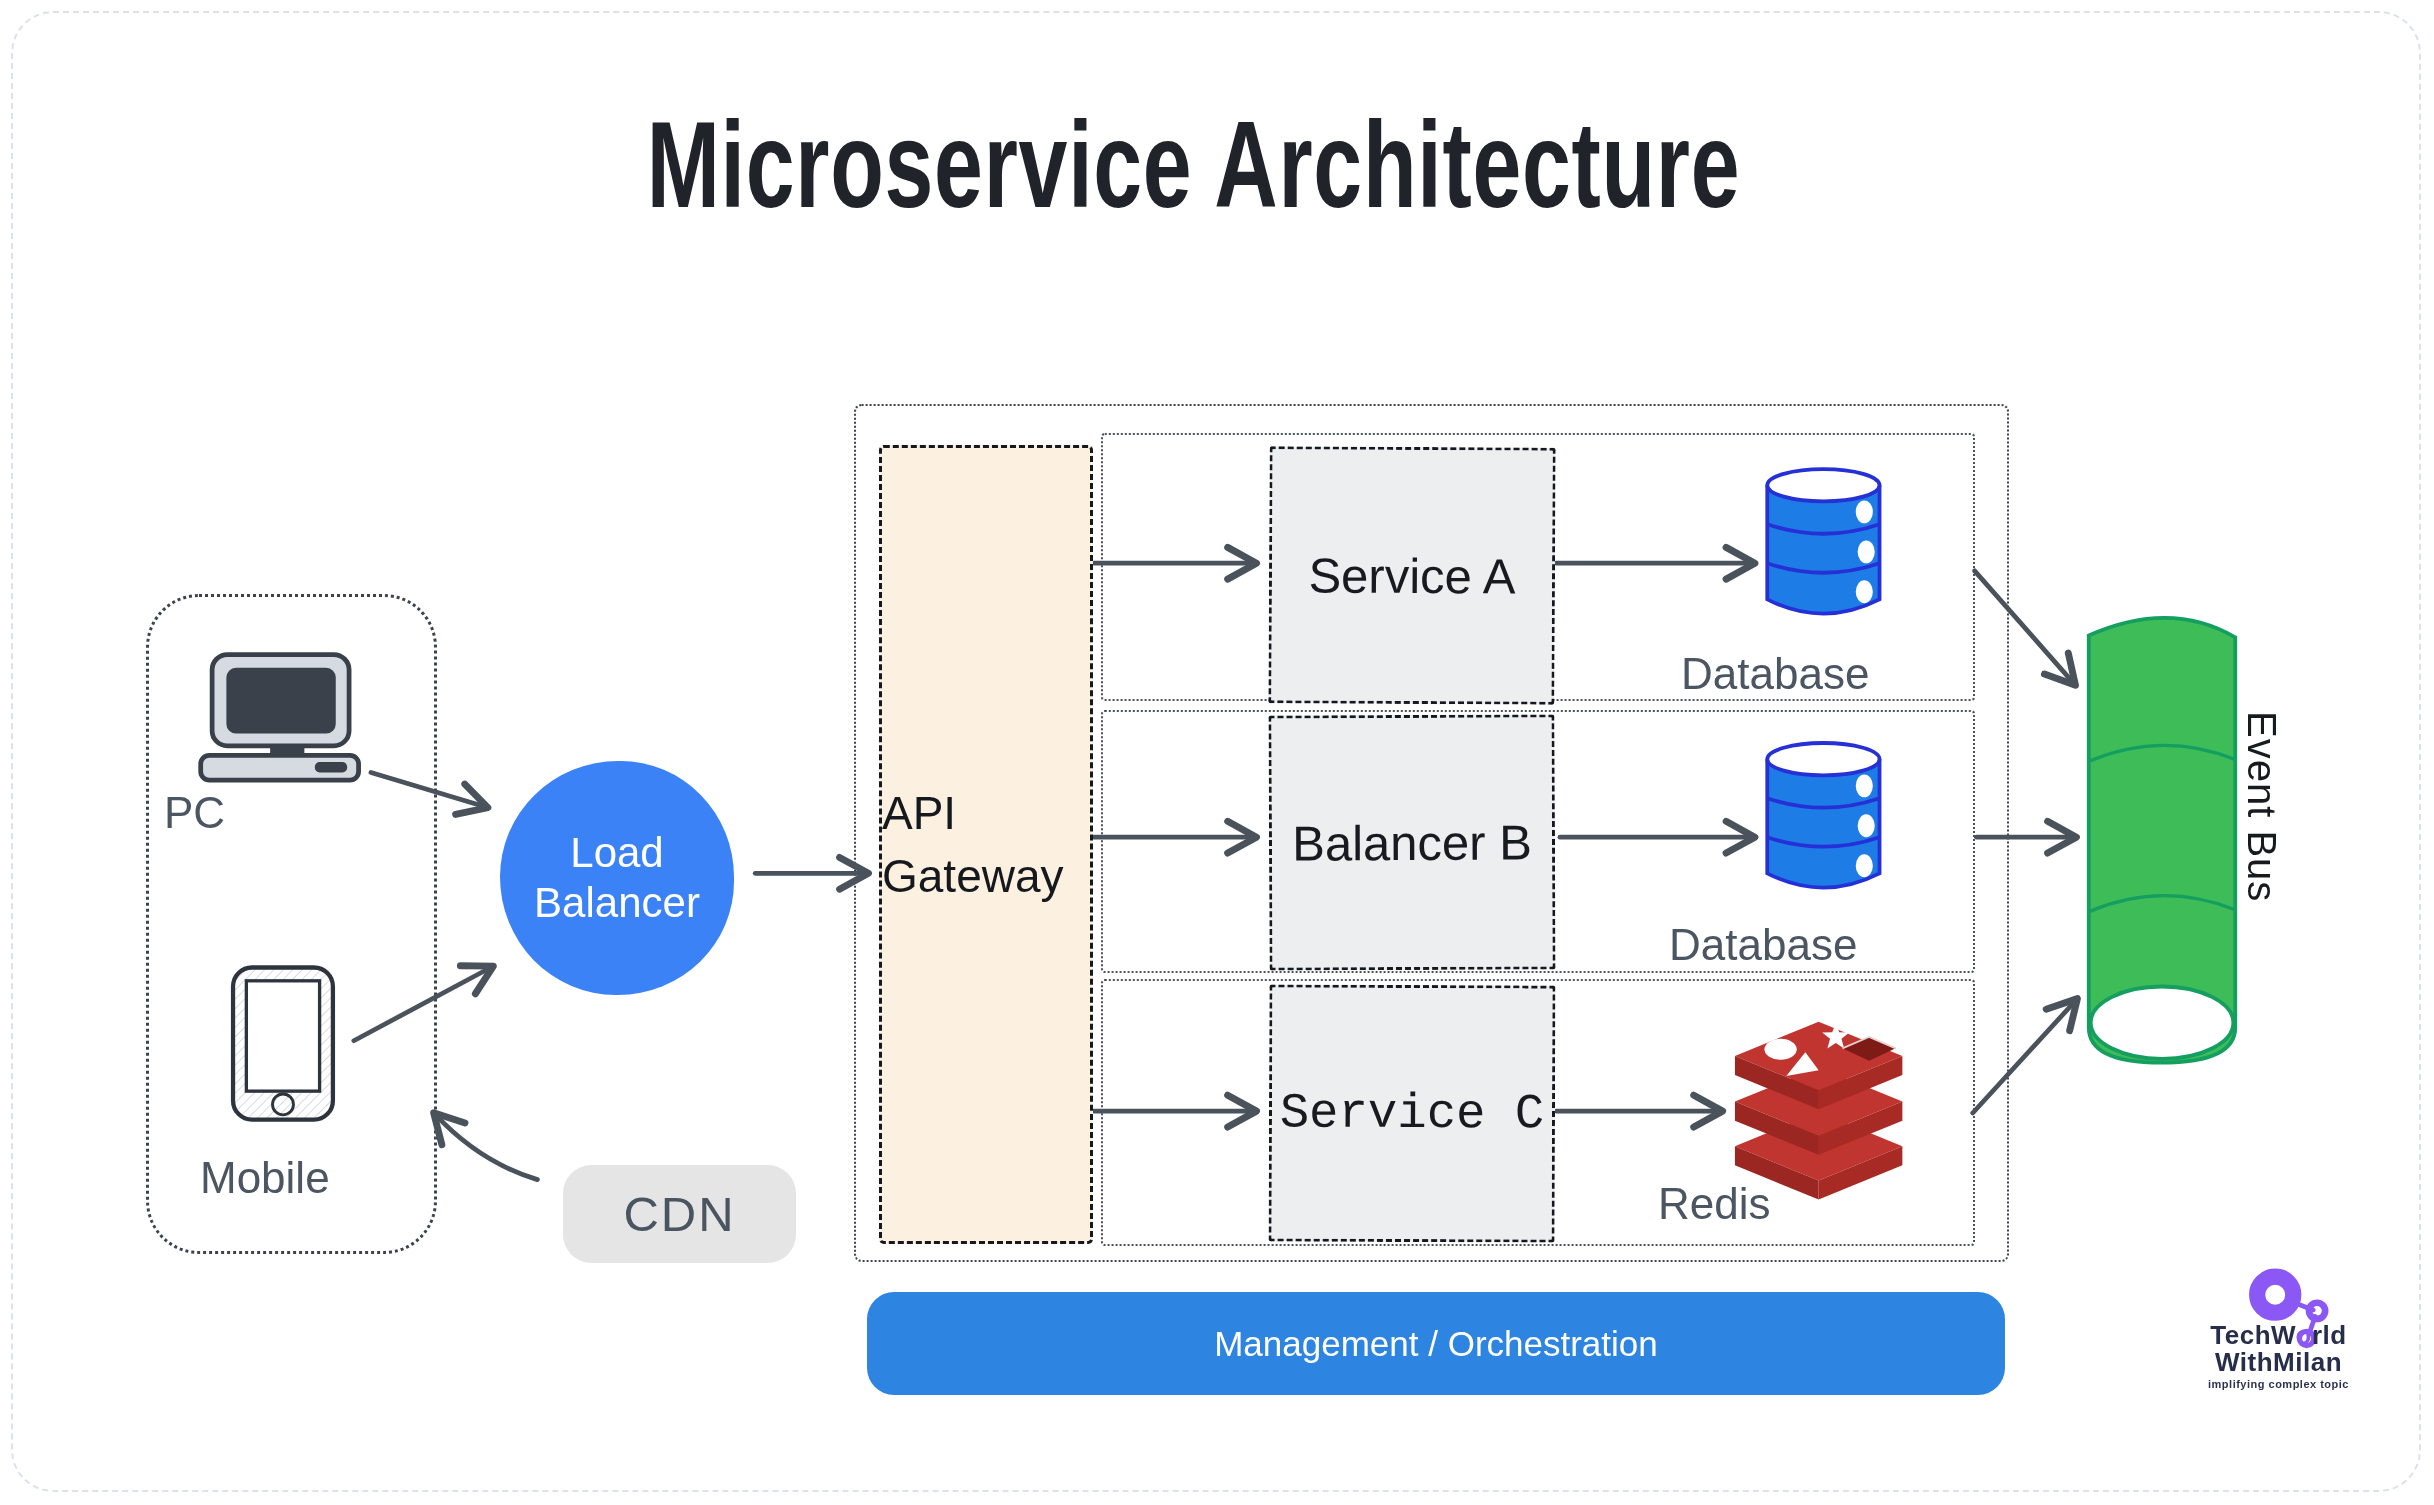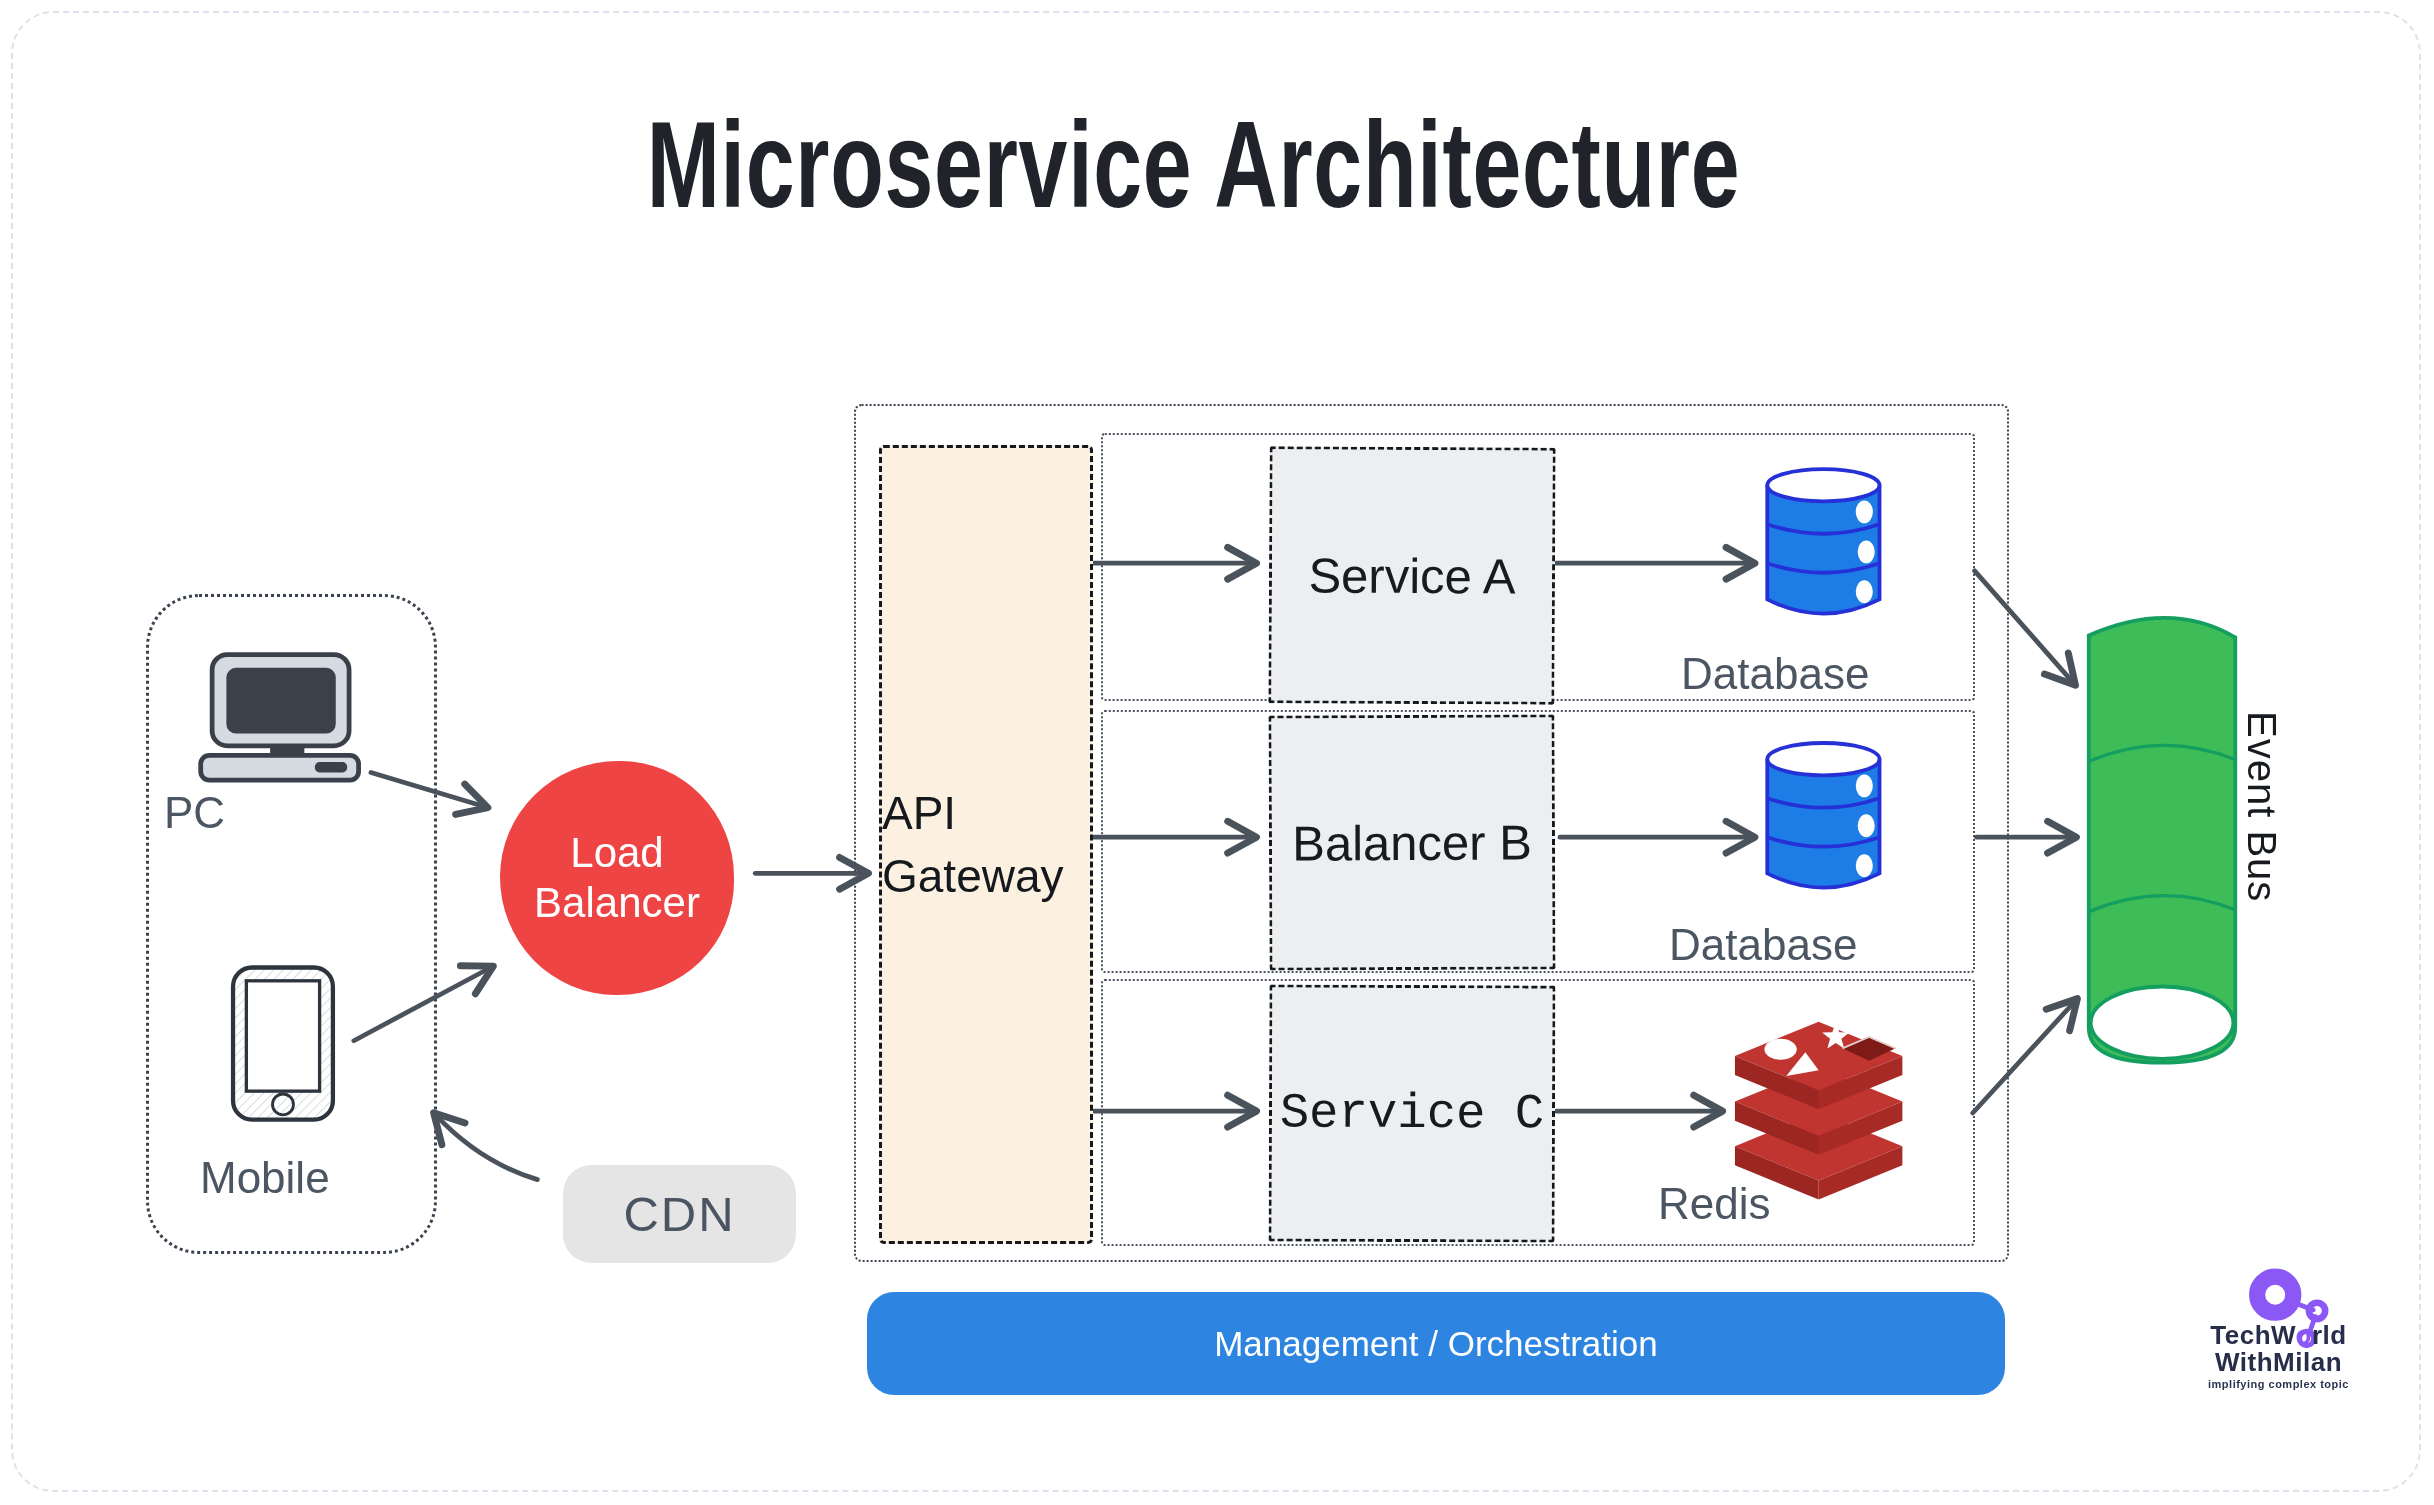--- a/index.html
+++ b/index.html
@@ -45,21 +45,21 @@
   .service{
     left:1269px;width:280px;height:251px;
     background:#eceef0;border:3.8px dashed #15191e;border-radius:2.9px;
     display:flex;align-items:center;justify-content:center;
     font-size:49px;color:#171a1f;
   }
   .service-a{top:447px;transform:rotate(.3deg);}
   .service-b{top:715px;height:249px;transform:rotate(-.25deg);}
   .service-c{top:985px;transform:rotate(.2deg);font-family:Liberation Mono, monospace;}
   .lb-circle{
-    left:500px;top:761px;width:234px;height:234px;background:#ef4444;
+    left:500px;top:761px;width:234px;height:234px;background:#3b82f6;
     border-radius:51% 49% 50% 50%/50% 50% 49% 51%;
     display:flex;flex-direction:column;align-items:center;justify-content:center;
     color:#ffffff;font-size:42px;line-height:1.2;
   }
   .cdn{
     left:563px;top:1165px;width:233px;height:98px;background:#e5e5e5;
     border-radius:28.5px;display:flex;align-items:center;justify-content:center;
     font-size:49px;color:#4a5561;letter-spacing:1.9px;
   }
   .mgmt-bar{

